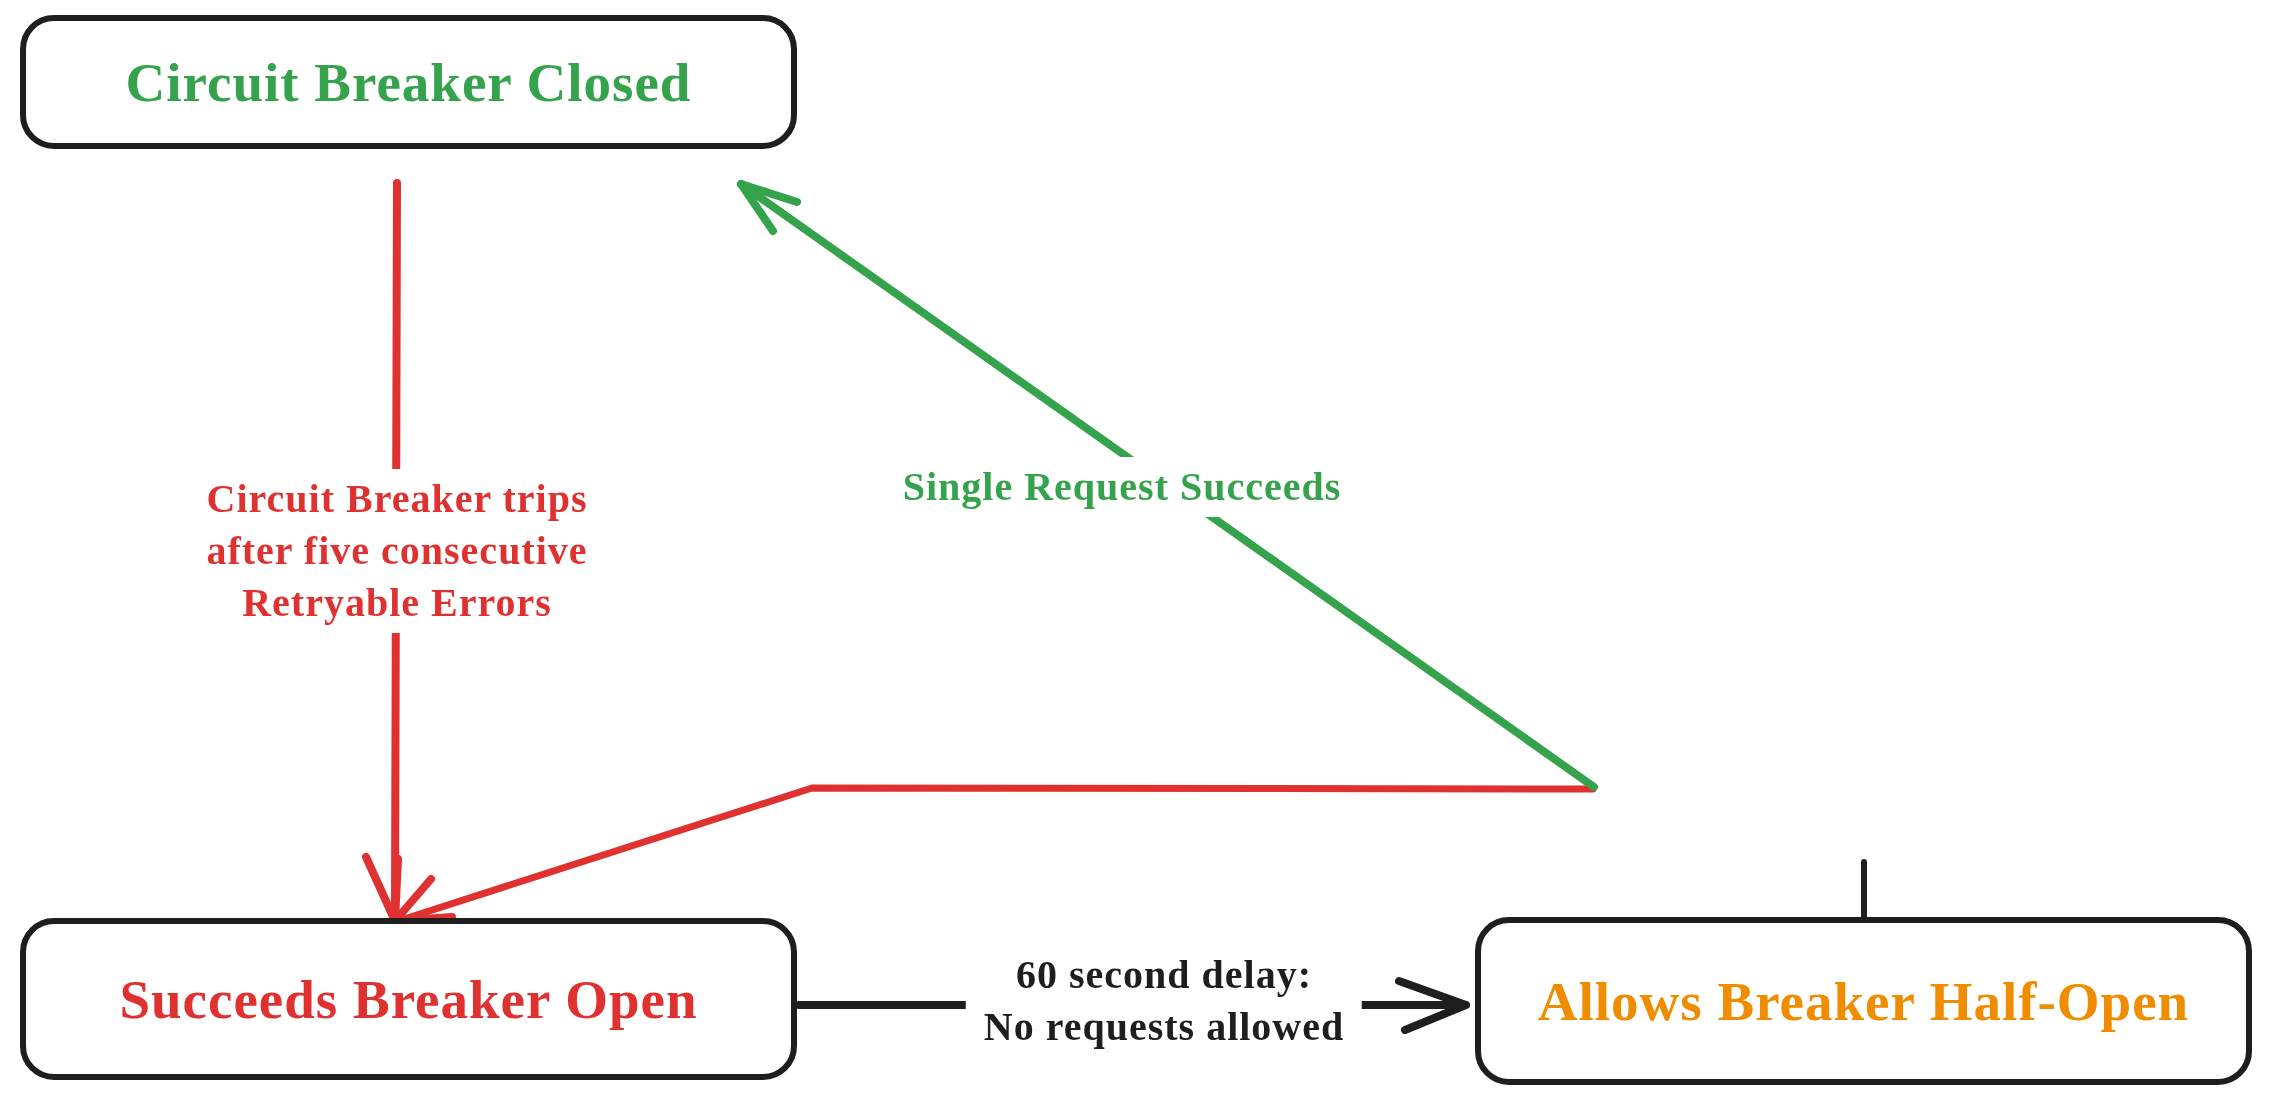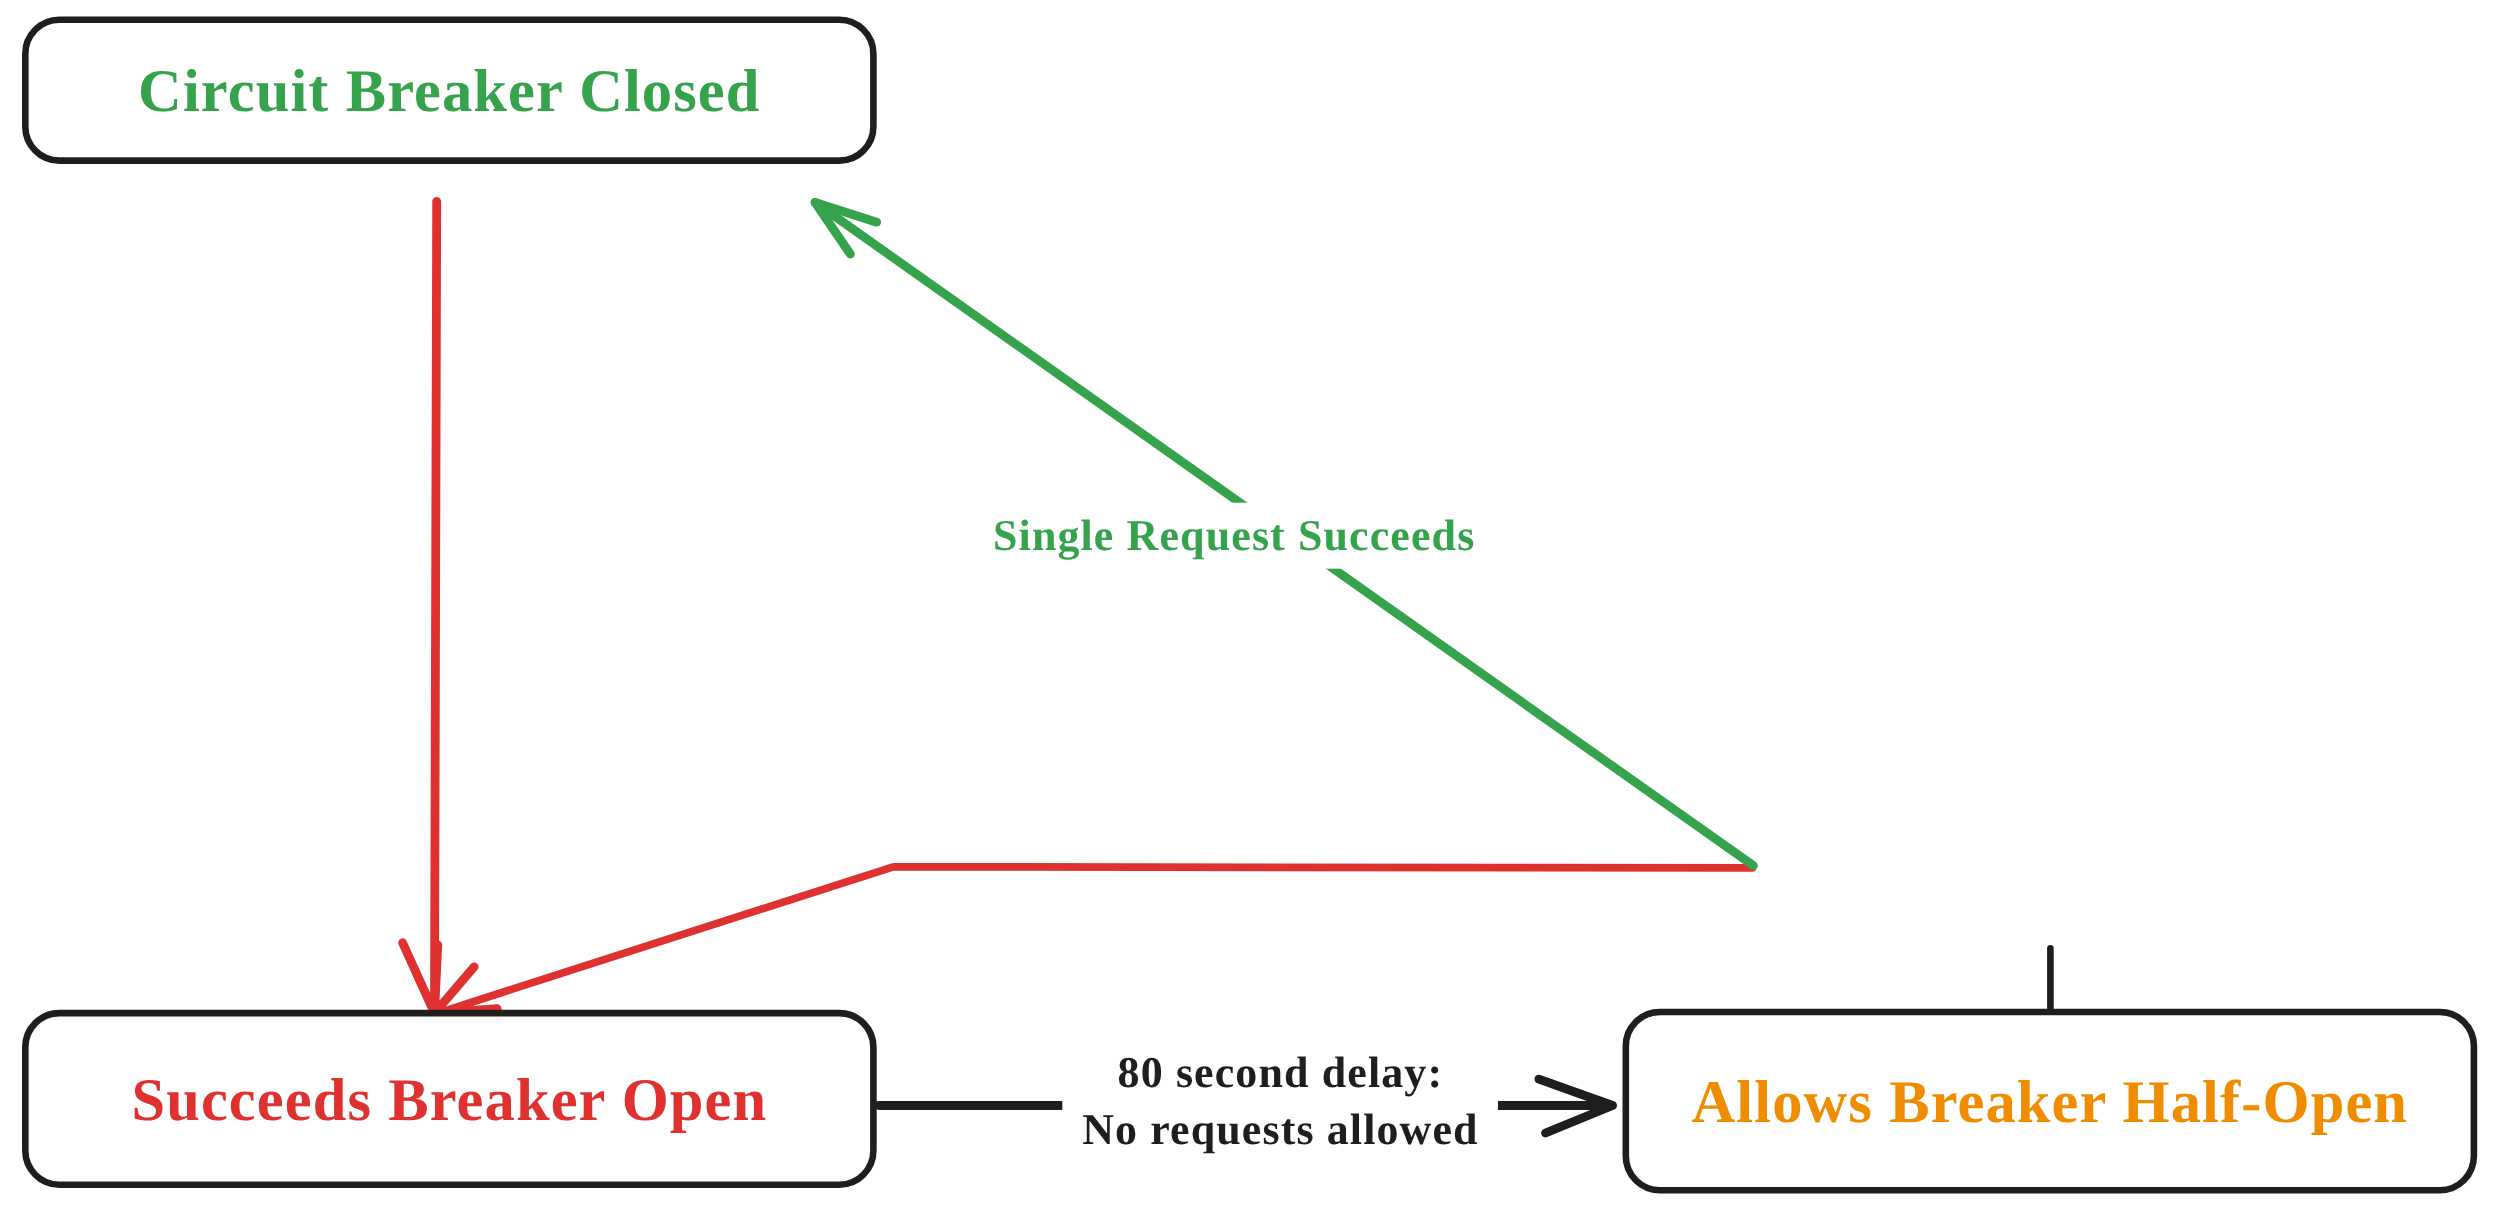--- a/index.html
+++ b/index.html
@@ -93,25 +93,28 @@
 
     <path class="stroke-green" stroke-width="8" d="M 1594 787 L 741 184"></path>
     <path class="stroke-green" stroke-width="8" d="M 741 184 L 797 202 M 741 184 L 773 231"></path>
 
     <path class="stroke-black" stroke-width="8" d="M 799 1005 L 1452 1005"></path>
     <path class="stroke-black" stroke-width="8" d="M 1466 1005 L 1399 981 M 1466 1005 L 1405 1030"></path>
 
     <path class="stroke-black" stroke-width="6" d="M 1864 862 L 1864 919"></path>
   </svg>
 
+  <div class="edge-label text-red" id="label-trip">Circuit Breaker trips
+after five consecutive
+Retryable Errors</div>
 
   <div class="edge-label text-green" id="label-succeed">Single Request Succeeds</div>
 
 
-  <div class="edge-label text-black" id="label-delay">80 second delay:
+  <div class="edge-label text-black" id="label-delay">60 second delay:
 No requests allowed</div>
 
   <div class="node" id="node-closed">
     <span class="node-label text-green">Circuit Breaker Closed</span>
   </div>
 
   <div class="node" id="node-open">
     <span class="node-label text-red">Succeeds Breaker Open</span>
   </div>
 

